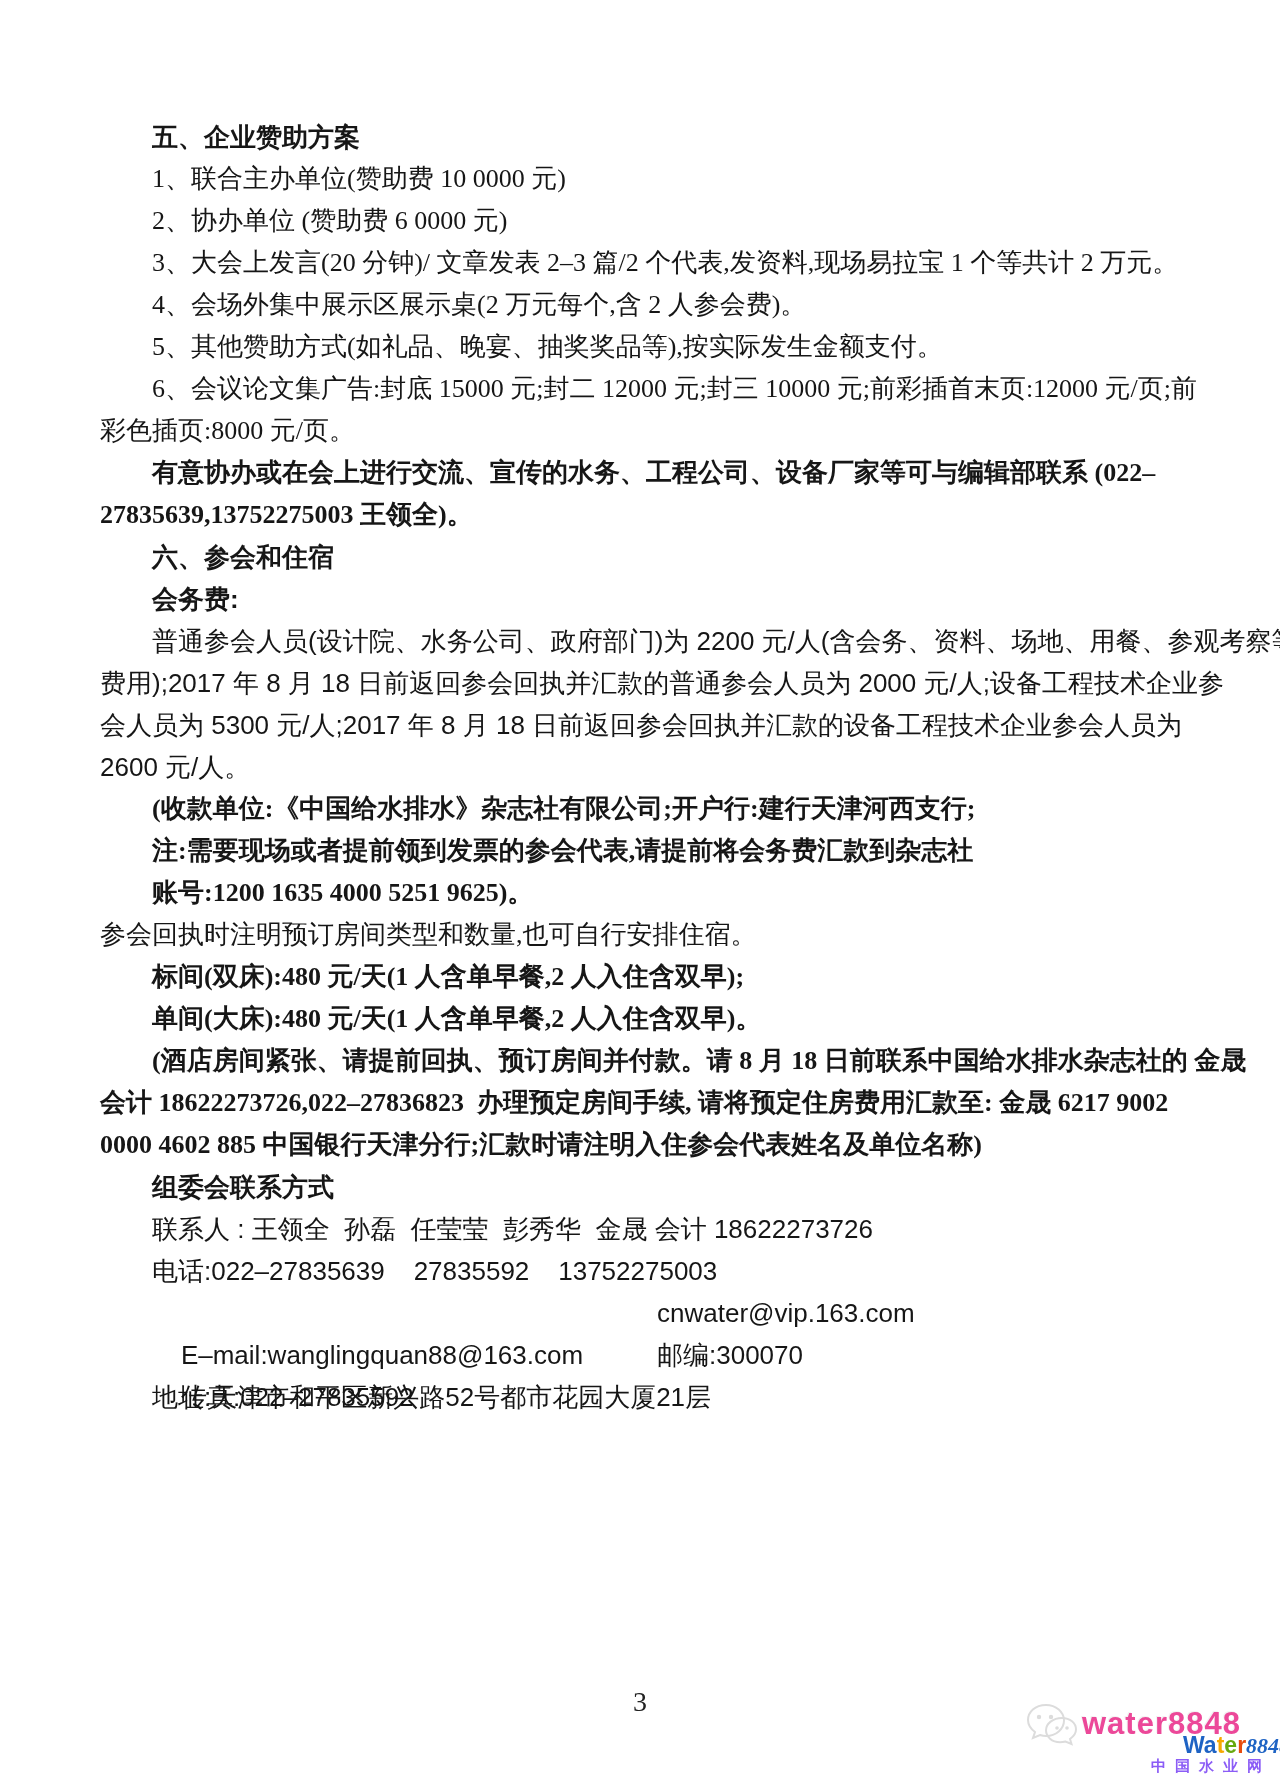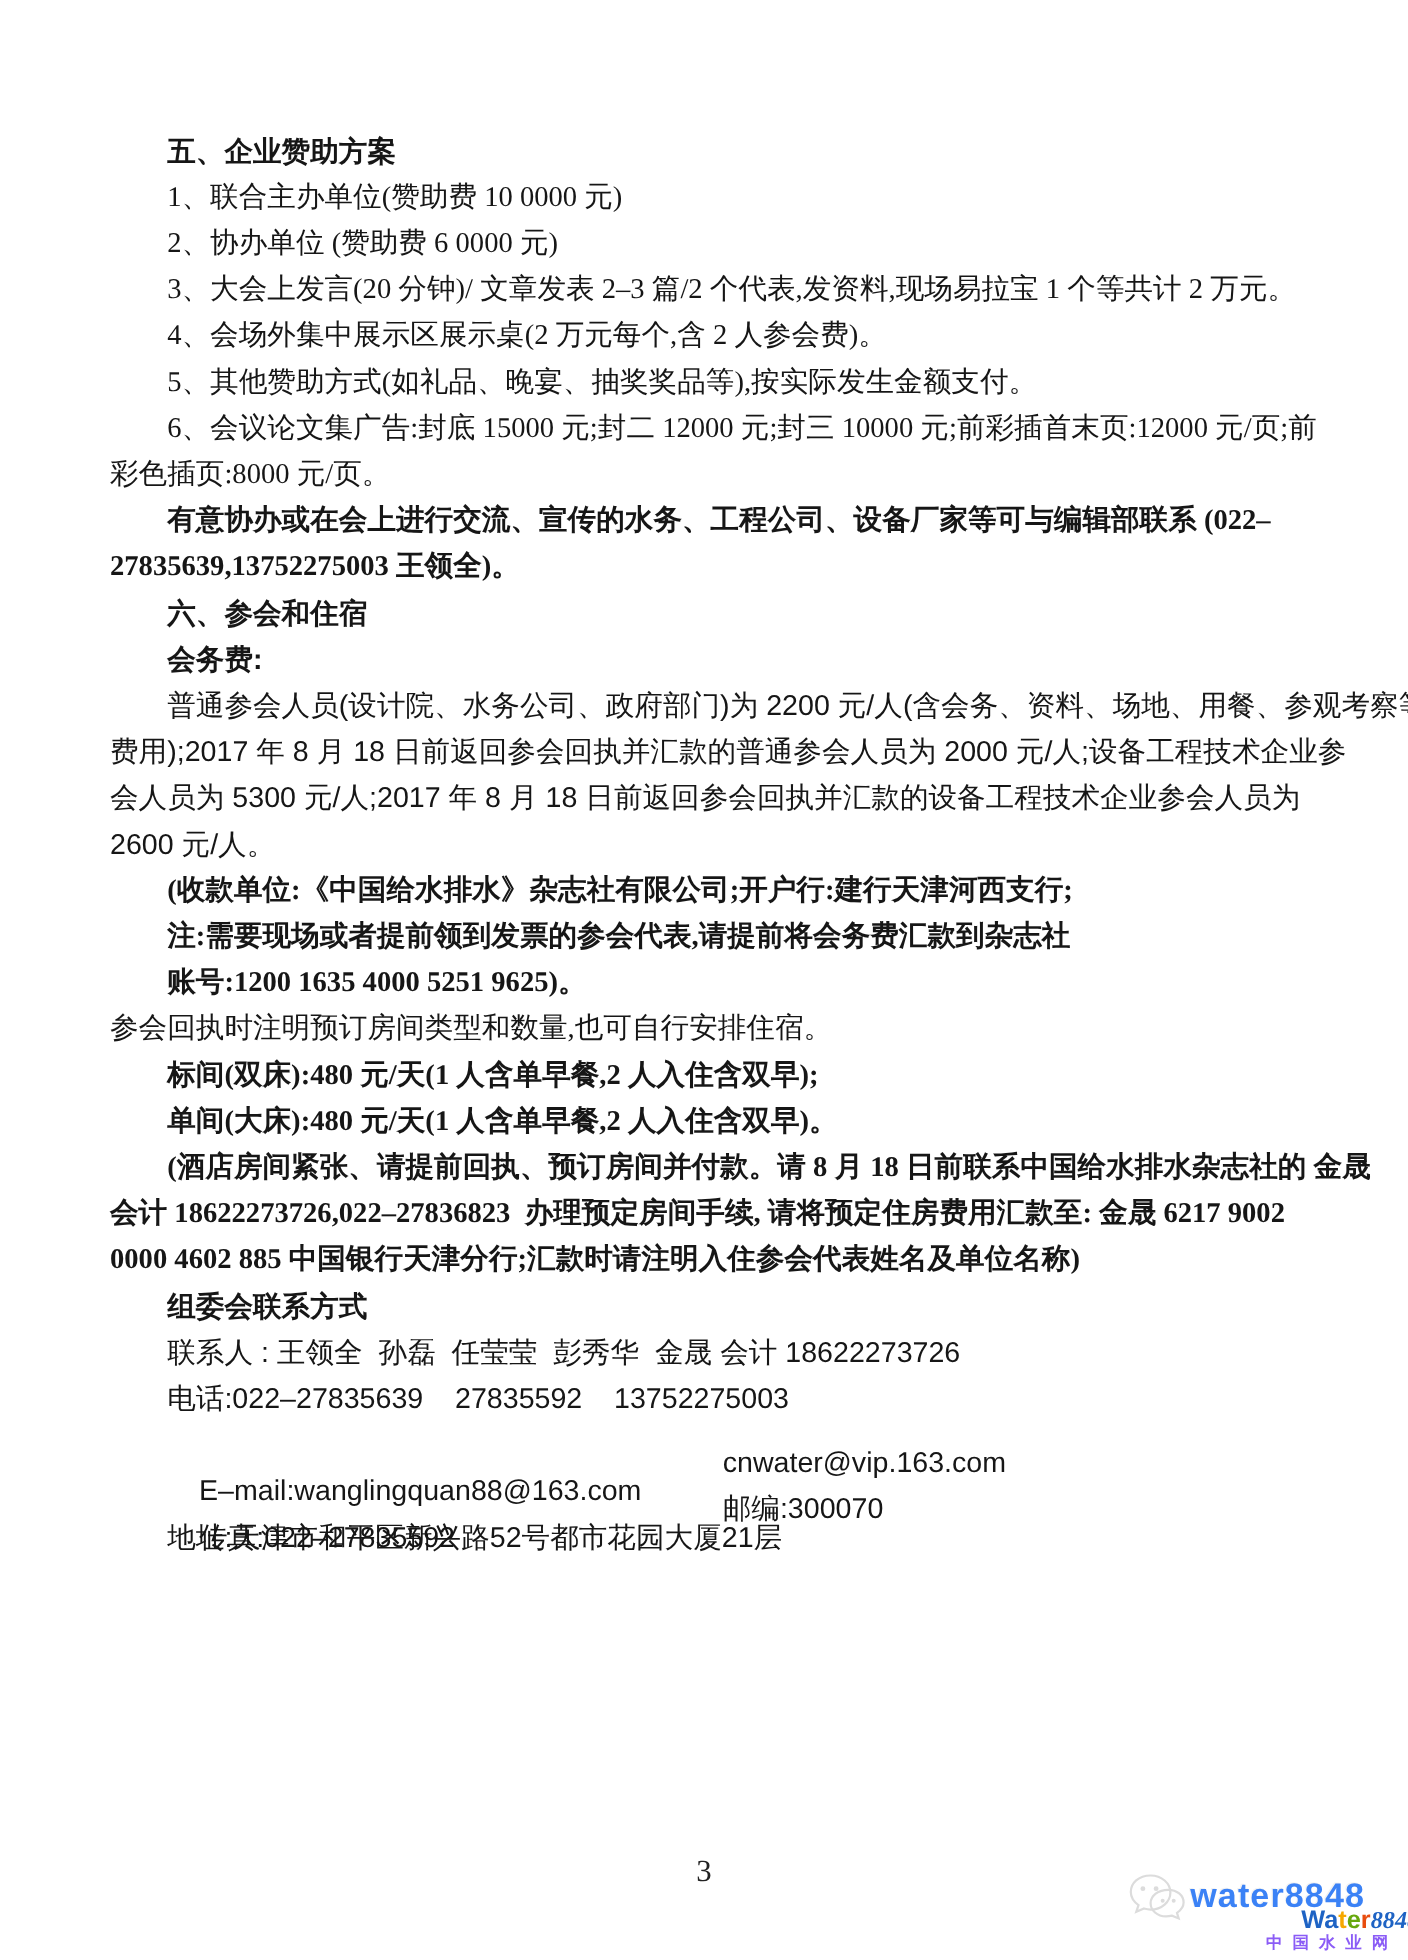--- a/index.html
+++ b/index.html
@@ -21,34 +21,34 @@
     line-height:42px;
     font-size:26px;
     white-space:pre;
     color:#161616;
   }
   .ind{padding-left:52px;}
   .song {font-family:"Liberation Serif","DejaVu Serif",serif;font-weight:normal;}
   .songb{font-family:"Liberation Serif","DejaVu Serif",serif;font-weight:bold;}
   .hei  {font-family:"Liberation Sans","DejaVu Sans",sans-serif;font-weight:normal;}
   .heib {font-family:"Liberation Sans","DejaVu Sans",sans-serif;font-weight:bold;}
-  .col2{position:absolute;left:557px;top:0;margin-top:16px;}
+  .col2{position:absolute;left:557px;top:0;}
   .page-num{
     position:absolute;
     left:0;right:0;top:1686px;
     text-align:center;
     font-family:"Liberation Serif","DejaVu Serif",serif;
     font-size:28px;color:#222;
   }
   
   .wm-ghost-text{
     position:absolute;left:1082px;top:1706px;
     font-family:"Liberation Sans","DejaVu Sans",sans-serif;
     font-size:31px;font-weight:bold;letter-spacing:1px;
-    color:#3b82f6;text-shadow:1px 1px 0 #ffffff,-1px -1px 0 #f2f2f2;
+    color:#ec4899;text-shadow:1px 1px 0 #ffffff,-1px -1px 0 #f2f2f2;
   }
   .wm-bubbles{position:absolute;left:1026px;top:1702px;width:52px;height:48px;}
   .brand{
     position:absolute;left:1150px;top:1733px;width:130px;
     font-family:"Liberation Sans","DejaVu Sans",sans-serif;
     font-weight:bold;font-size:23px;line-height:24px;white-space:nowrap;margin-left:33px;
   }
   .brand .lW,.brand .la{color:#1e63c4;}
   .brand .lt{color:#f6a800;}
   .brand .le{color:#67a80e;}

